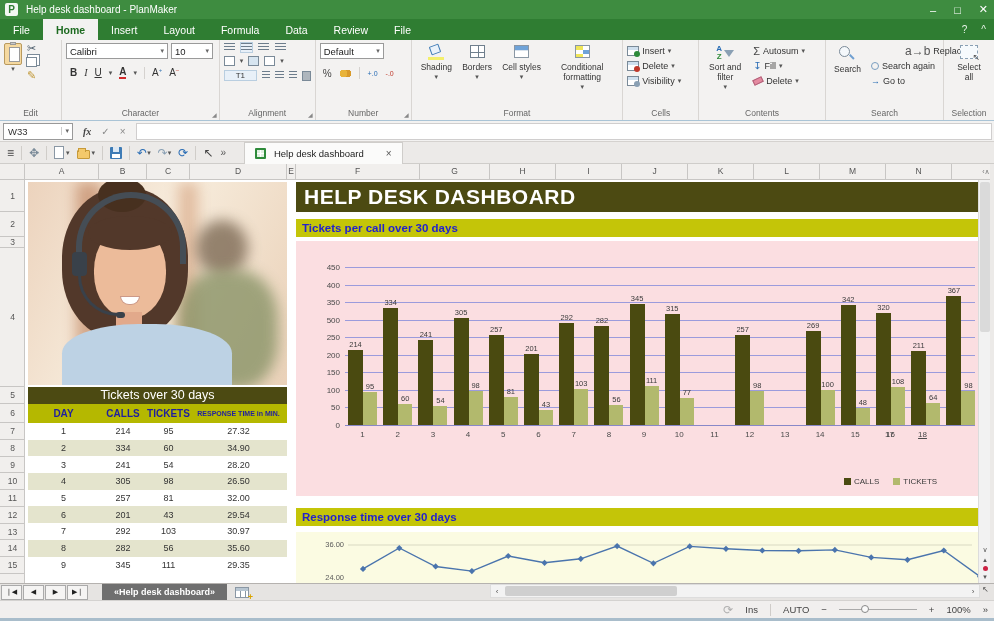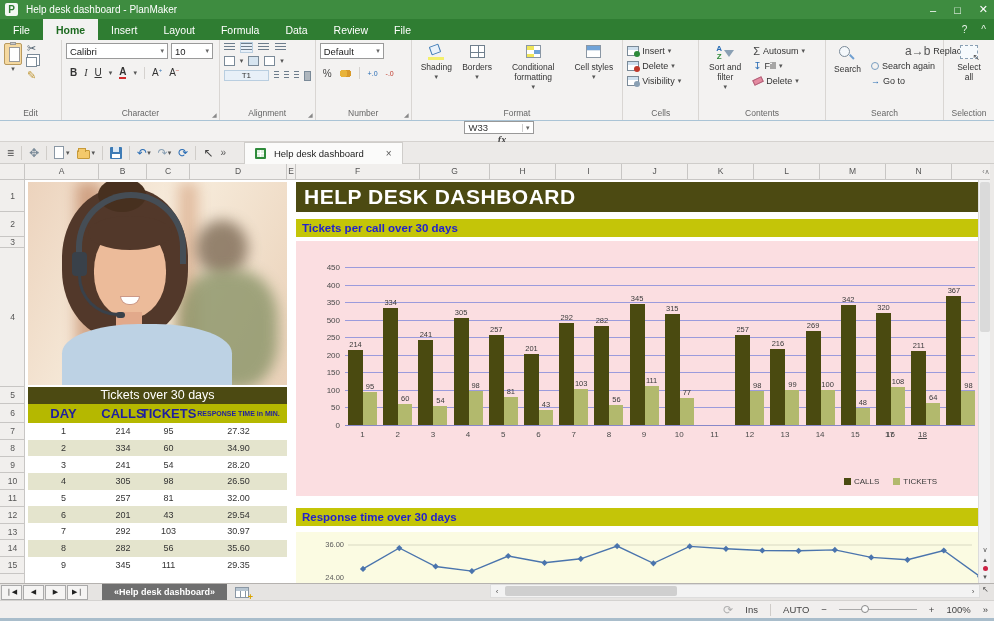--- a/index.html
+++ b/index.html
@@ -65,21 +65,21 @@
   .clipboard-ico .clip { position:absolute; left:5px; top:-2px; width:6px; height:3px; background:#c9c9c9; border:1px solid #999; }
   .clipboard-ico .page { position:absolute; left:4px; top:3px; width:11px; height:15px; background:#fff; border:1px solid #9a9a9a; }
   .page-ico { position:relative; width:10px; height:13px; background:#fff; border:1px solid #8a97a4; }
   .folder-ico { position:relative; width:13px; height:9px; background:#f4c96b; border:1px solid #c79a3a; border-radius:1px; margin-top:3px; }
   .folder-ico::before { content:""; position:absolute; left:0; top:-3px; width:6px; height:3px; background:#f4c96b; border:1px solid #c79a3a; border-bottom:none; }
   .floppy-ico { width:12px; height:12px; background:#3e7bb5; position:relative; border-radius:1px; }
   .floppy-ico::before { content:""; position:absolute; left:3px; top:0; width:6px; height:5px; background:#dce8f4; }
   .floppy-ico::after { content:""; position:absolute; left:2px; bottom:1px; width:8px; height:4px; background:#fff; }
 
   
-  #formulabar { position:absolute; left:0; top:121px; width:994px; height:21px; background:#f3f2f1; border-bottom:1px solid #d5d2cf; display:flex; align-items:center;flex-direction:column; }
+  #formulabar { position:absolute; left:0; top:121px; width:994px; height:21px; background:#f3f2f1; border-bottom:1px solid #d5d2cf; display:flex; align-items:center; }
   .namebox { width:70px; height:17px; margin-left:3px; background:#fff; border:1px solid #999; display:flex; align-items:center; font-size:9.5px; padding-left:4px; }
   .namebox .arr { margin-left:auto; border-left:1px solid #ccc; padding:0 3px; color:#666; font-size:7px; }
   .fb-btn { color:#8a8a8a; font-size:10px; margin-left:10px; }
   .fb-fx { font-family:"Liberation Serif",serif; font-style:italic; color:#444; font-weight:bold; }
   .fb-input { flex:1; margin-left:10px; margin-right:2px; height:17px; background:#fff; border:1px solid #d0cece; }
 
   
   #doctabrow { position:absolute; left:0; top:142px; width:994px; height:22px; background:#eceae8; border-bottom:1px solid #cfcdca; display:flex; align-items:center; }
   .qt-ico { color:#3a5a78; font-size:12px; margin-left:7px; }
   .qt-sep { width:1px; height:14px; background:#d0cdc9; margin-left:7px; }
@@ -115,21 +115,21 @@
   .wm-shirt { position:absolute; left:34px; top:142px; width:170px; height:65px; background:#bdd2e4; border-radius:45% 45% 0 0; }
   .wm-band { position:absolute; left:48px; top:10px; width:110px; height:72px; border:6px solid #454d55; border-bottom:none; border-radius:55px 55px 0 0; }
   .wm-ear { position:absolute; left:44px; top:70px; width:15px; height:24px; background:#39414a; border-radius:4px; }
   .wm-boom { position:absolute; left:50px; top:92px; width:42px; height:42px; border-left:3px solid #39414a; border-bottom:3px solid #39414a; border-radius:0 0 0 40px; }
   .wm-mic { position:absolute; left:88px; top:130px; width:9px; height:6px; background:#39414a; border-radius:3px; }
 
   
   #side-table { position:absolute; left:28px; top:207px; width:259px; }
   .st-title { height:17px; background:#4c4a12; color:#fff; font-size:12.5px; text-align:center; line-height:17px; }
   .st-head { height:19px; display:grid; grid-template-columns:71px 48px 43px 97px; background:#b5b800; color:#1f1f9e; font-weight:bold; }
-  .st-head div { font-size:13px; display:flex; align-items:center; justify-content:center; }
+  .st-head div { font-size:10px; display:flex; align-items:center; justify-content:center; }
   .st-head div:last-child { font-size:7px; }
   .st-row { height:16.7px; display:grid; grid-template-columns:71px 48px 43px 97px; font-size:9px; color:#333; }
   .st-row div { display:flex; align-items:center; justify-content:center; }
   .st-row:nth-child(even) { background:#e4e4cd; }
 
   
   #dashboard { position:absolute; left:296px; top:0; width:682px; height:403px; overflow:hidden; }
   .dash-banner { position:absolute; left:0; top:2px; width:682px; height:30px; background:#4c4a12; color:#fff; font-size:21px; font-weight:bold; letter-spacing:.5px; line-height:30px; padding-left:8px; }
   .strip-title { position:absolute; left:0; width:682px; height:18px; background:#c4c508; color:#2222cc; font-weight:bold; font-size:11.5px; line-height:18px; padding-left:6px; }
   #c1title { top:39px; }
@@ -264,21 +264,21 @@
         <span class="mini-lines"></span>
       </div>
       <div style="display:flex; gap:5px; align-items:center; margin-top:4px;">
         <span class="mini-box"></span>
           <span class="arrdn">▾</span>
         <span class="mini-box" style="background:#d7e5f0;"></span>
         <span class="mini-box"></span>
           <span class="arrdn">▾</span>
       </div>
       <div style="display:flex; gap:5px; align-items:center; margin-top:4px;">
-        <span style="font-size:8px; border:1px solid #b9cee0; background:#e8f0f8; padding:0 17px;">T1</span>
+        <span style="font-size:8px; border:1px solid #b9cee0; background:#e8f0f8; padding:0 11px;">T1</span>
         <span class="mini-lines"></span>
         <span class="mini-lines"></span>
         <span class="mini-lines"></span>
         <span class="mini-box" style="background:#aeb6bd;"></span>
       </div>
       <div class="rgroup-label">Alignment</div>
       <div class="dlg-arrow">◢</div>
     </div>
 
     <div class="rgroup" style="width:96px;">
@@ -305,27 +305,27 @@
           </span>
         <span style="margin-top:4px;">Shading</span>
           <span class="arrdn">▾</span>
       </div>
       <div class="fmt-btn">
         <span class="grid-ico big"></span>
         <span style="margin-top:3px;">Borders</span>
           <span class="arrdn">▾</span>
       </div>
       <div class="fmt-btn">
+        <span class="cs-ico big"></span>
+        <span style="margin-top:3px;">Cell styles</span>
+          <span class="arrdn">▾</span>
+      </div>
+      <div class="fmt-btn">
         <span class="cf-ico big"></span>
         <span style="margin-top:3px; width:62px;">Conditional formatting</span>
-          <span class="arrdn">▾</span>
-      </div>
-      <div class="fmt-btn">
-        <span class="cs-ico big"></span>
-        <span style="margin-top:3px;">Cell styles</span>
           <span class="arrdn">▾</span>
       </div>
       <div class="rgroup-label">Format</div>
     </div>
 
     <div class="rgroup" style="width:76px;">
       <div class="row-ico-btn">
         <span class="tbl-ico grn"></span>
         <span>Insert</span>
           <span class="arrdn">▾</span>
@@ -699,30 +699,20 @@
               </div>
             </div>
             <div class="bgrp" style="left: 387.2px;">
               <div class="barwrap">
                 <div class="barlab">257</div>
                 <div class="bar" style="height: 90.2px; background: rgb(74, 74, 16);"></div>
               </div>
               <div class="barwrap">
                 <div class="barlab">98</div>
                 <div class="bar s2" style="height: 34.4px; background: rgb(178, 185, 109);"></div>
-              </div>
-            </div>
-            <div class="bgrp" style="left: 422.4px;">
-              <div class="barwrap">
-                <div class="barlab">216</div>
-                <div class="bar" style="height: 75.8px; background: rgb(74, 74, 16);"></div>
-              </div>
-              <div class="barwrap">
-                <div class="barlab">99</div>
-                <div class="bar s2" style="height: 34.8px; background: rgb(178, 185, 109);"></div>
               </div>
             </div>
             <div class="bgrp" style="left: 457.6px;">
               <div class="barwrap">
                 <div class="barlab">269</div>
                 <div class="bar" style="height: 94.4px; background: rgb(74, 74, 16);"></div>
               </div>
               <div class="barwrap">
                 <div class="barlab">100</div>
                 <div class="bar s2" style="height: 35.1px; background: rgb(178, 185, 109);"></div>

